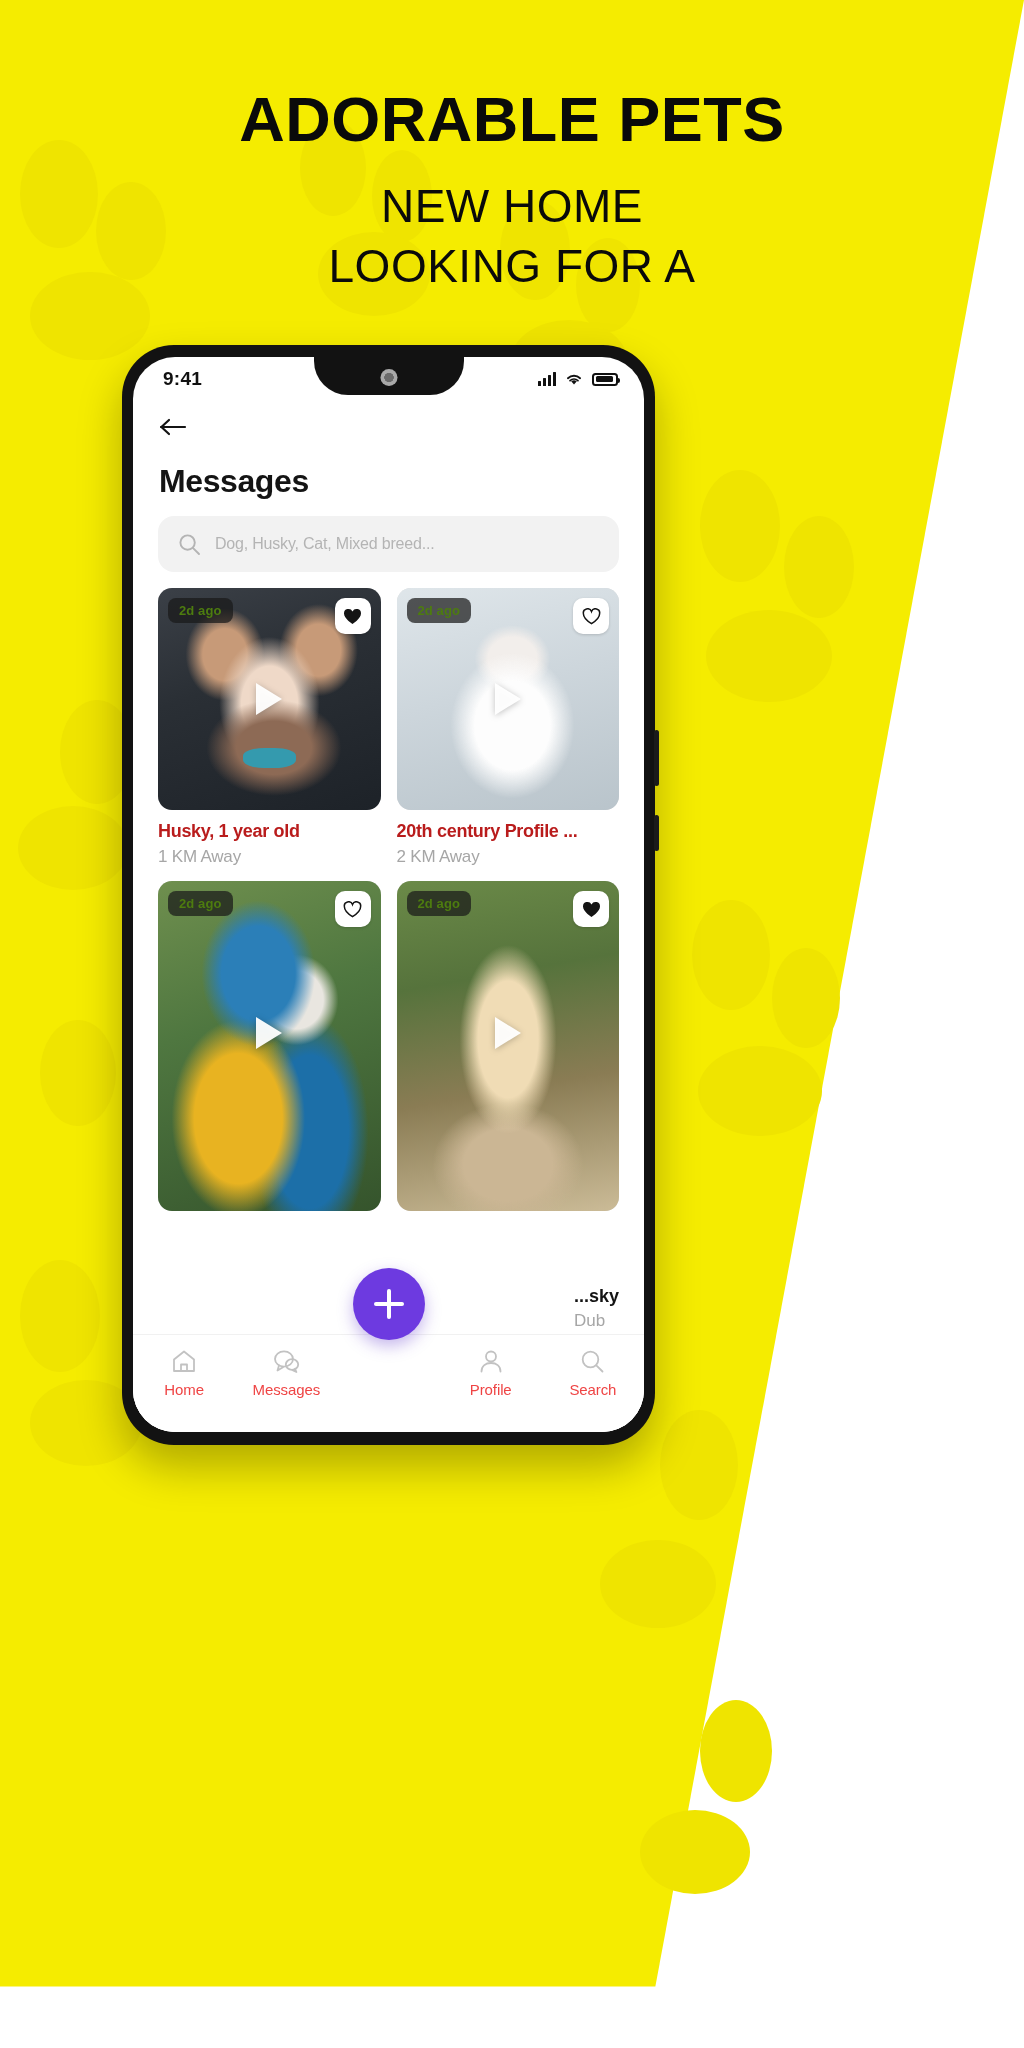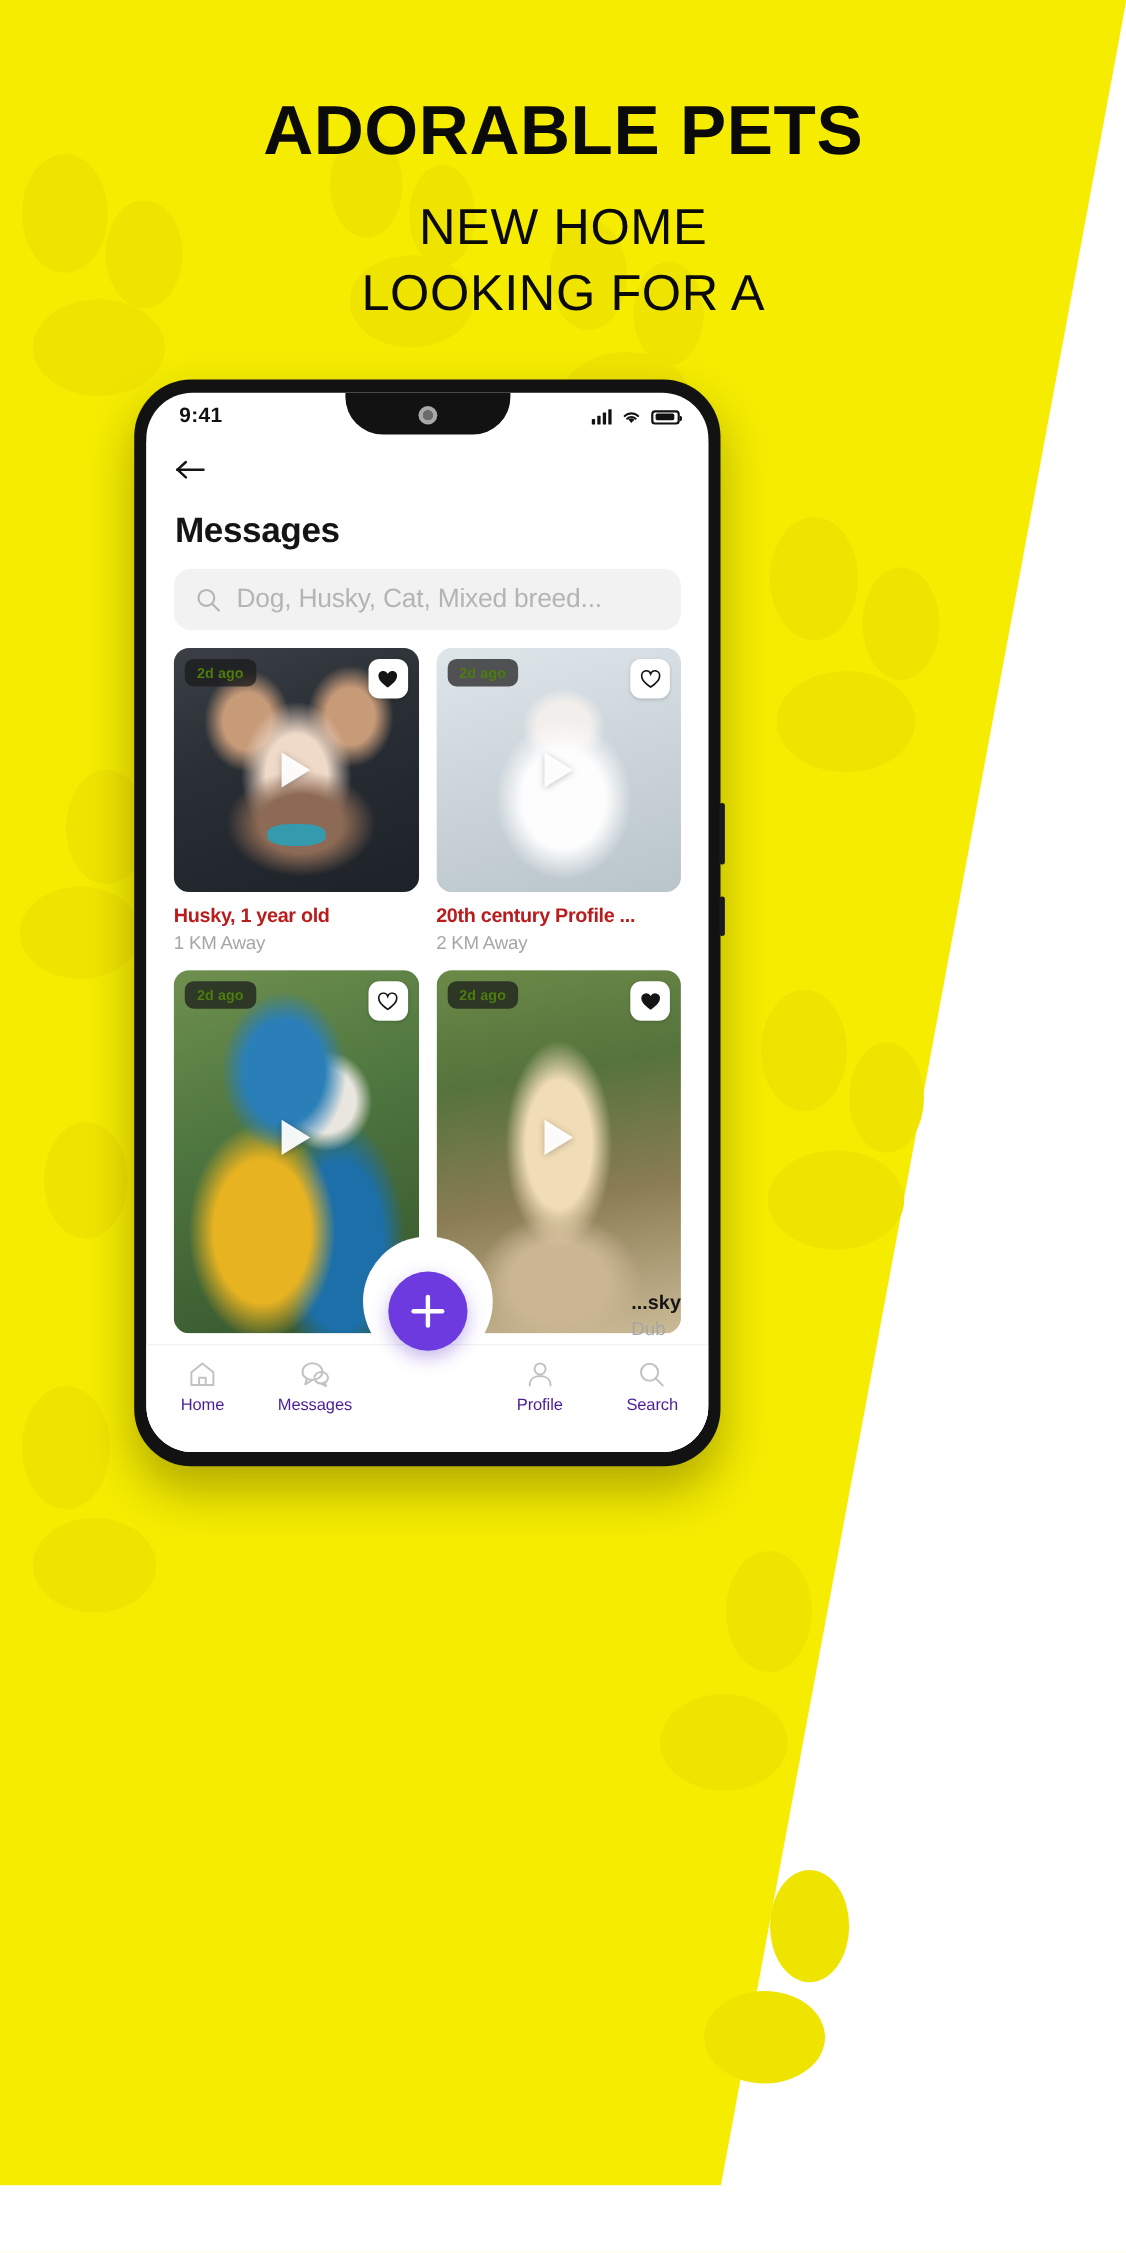--- a/index.html
+++ b/index.html
@@ -54,21 +54,21 @@
     font-weight:normal;
     color:#0a0a0a;
     line-height:1.30;
     letter-spacing:0.5px;
   }
 
   
   .phone {
     position:absolute;
     left:122px; top:345px;
-    width:533px; height:988px;
+    width:533px; height:1100px;
     background:#121212;
     border-radius:52px;
     z-index:10;
     box-shadow:0 22px 44px rgba(0,0,0,.28);
     padding:12px 11px 13px 11px;
   }
   .phone-inner {
     position:relative;
     width:100%; height:100%;
     background:#ffffff;
@@ -172,21 +172,21 @@
     border-radius:16px;
     display:flex;
     align-items:center;
     padding:0 20px;
     gap:14px;
   }
   .search-icon { flex:0 0 auto; }
   .search-input {
     border:none; outline:none; background:transparent;
     font-family:"Liberation Sans", sans-serif;
-    font-size:24px;
+    font-size:16px;
     color:#14532d;
     width:100%;
     letter-spacing:-0.2px;
   }
   .search-input::placeholder { color:#b4b4b4; }
 
   
   .grid {
     display:grid;
     grid-template-columns:1fr 1fr;
@@ -321,21 +321,21 @@
     padding-top:14px;
     border-top:1px solid #f1f1f1;
   }
   .nav-item {
     flex:1;
     display:flex; flex-direction:column;
     align-items:center; gap:7px;
     cursor:pointer;
   }
   .nav-item.spacer { pointer-events:none; }
-  .nav-label { font-size:15px; color:#4c1d95; letter-spacing:-0.1px; }
+  .nav-label { font-size:15px; color:#ef4444; letter-spacing:-0.1px; }
 
   
   .nav-cradle {
     position:absolute;
     left:50%; bottom:78px;
     transform:translateX(-50%);
     width:118px; height:118px;
     border-radius:50%;
     background:#ffffff;
     z-index:34;

